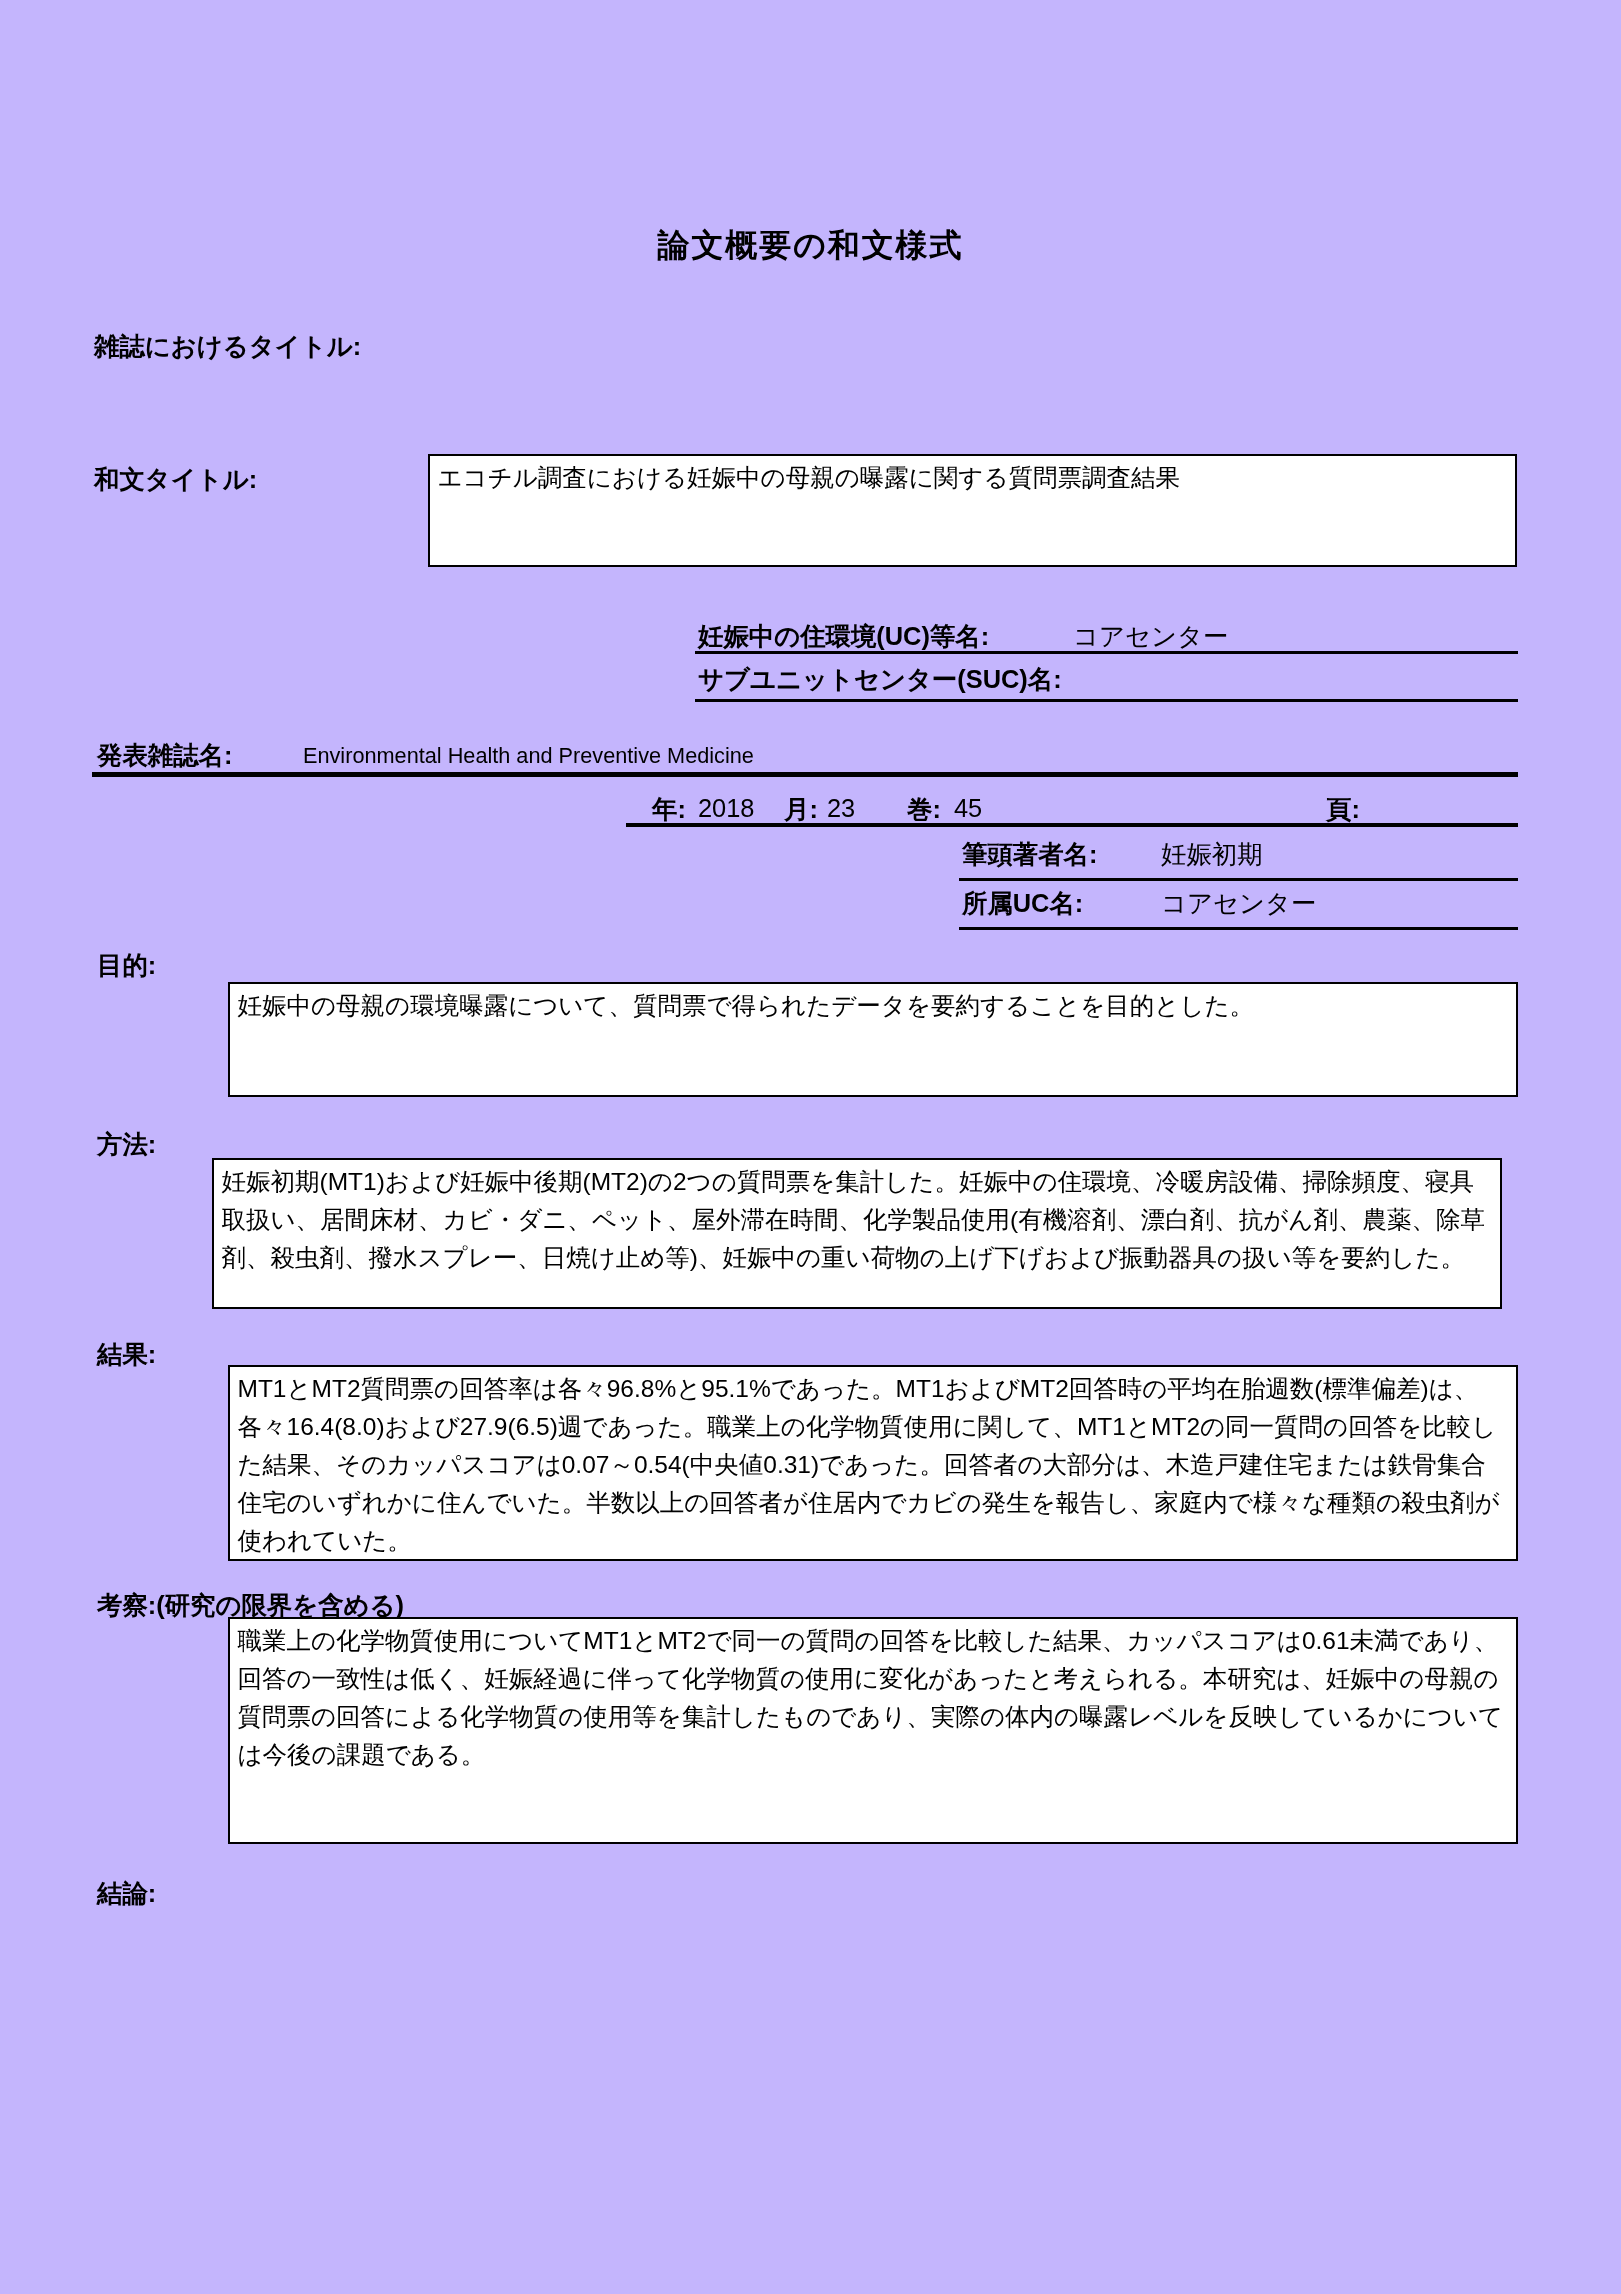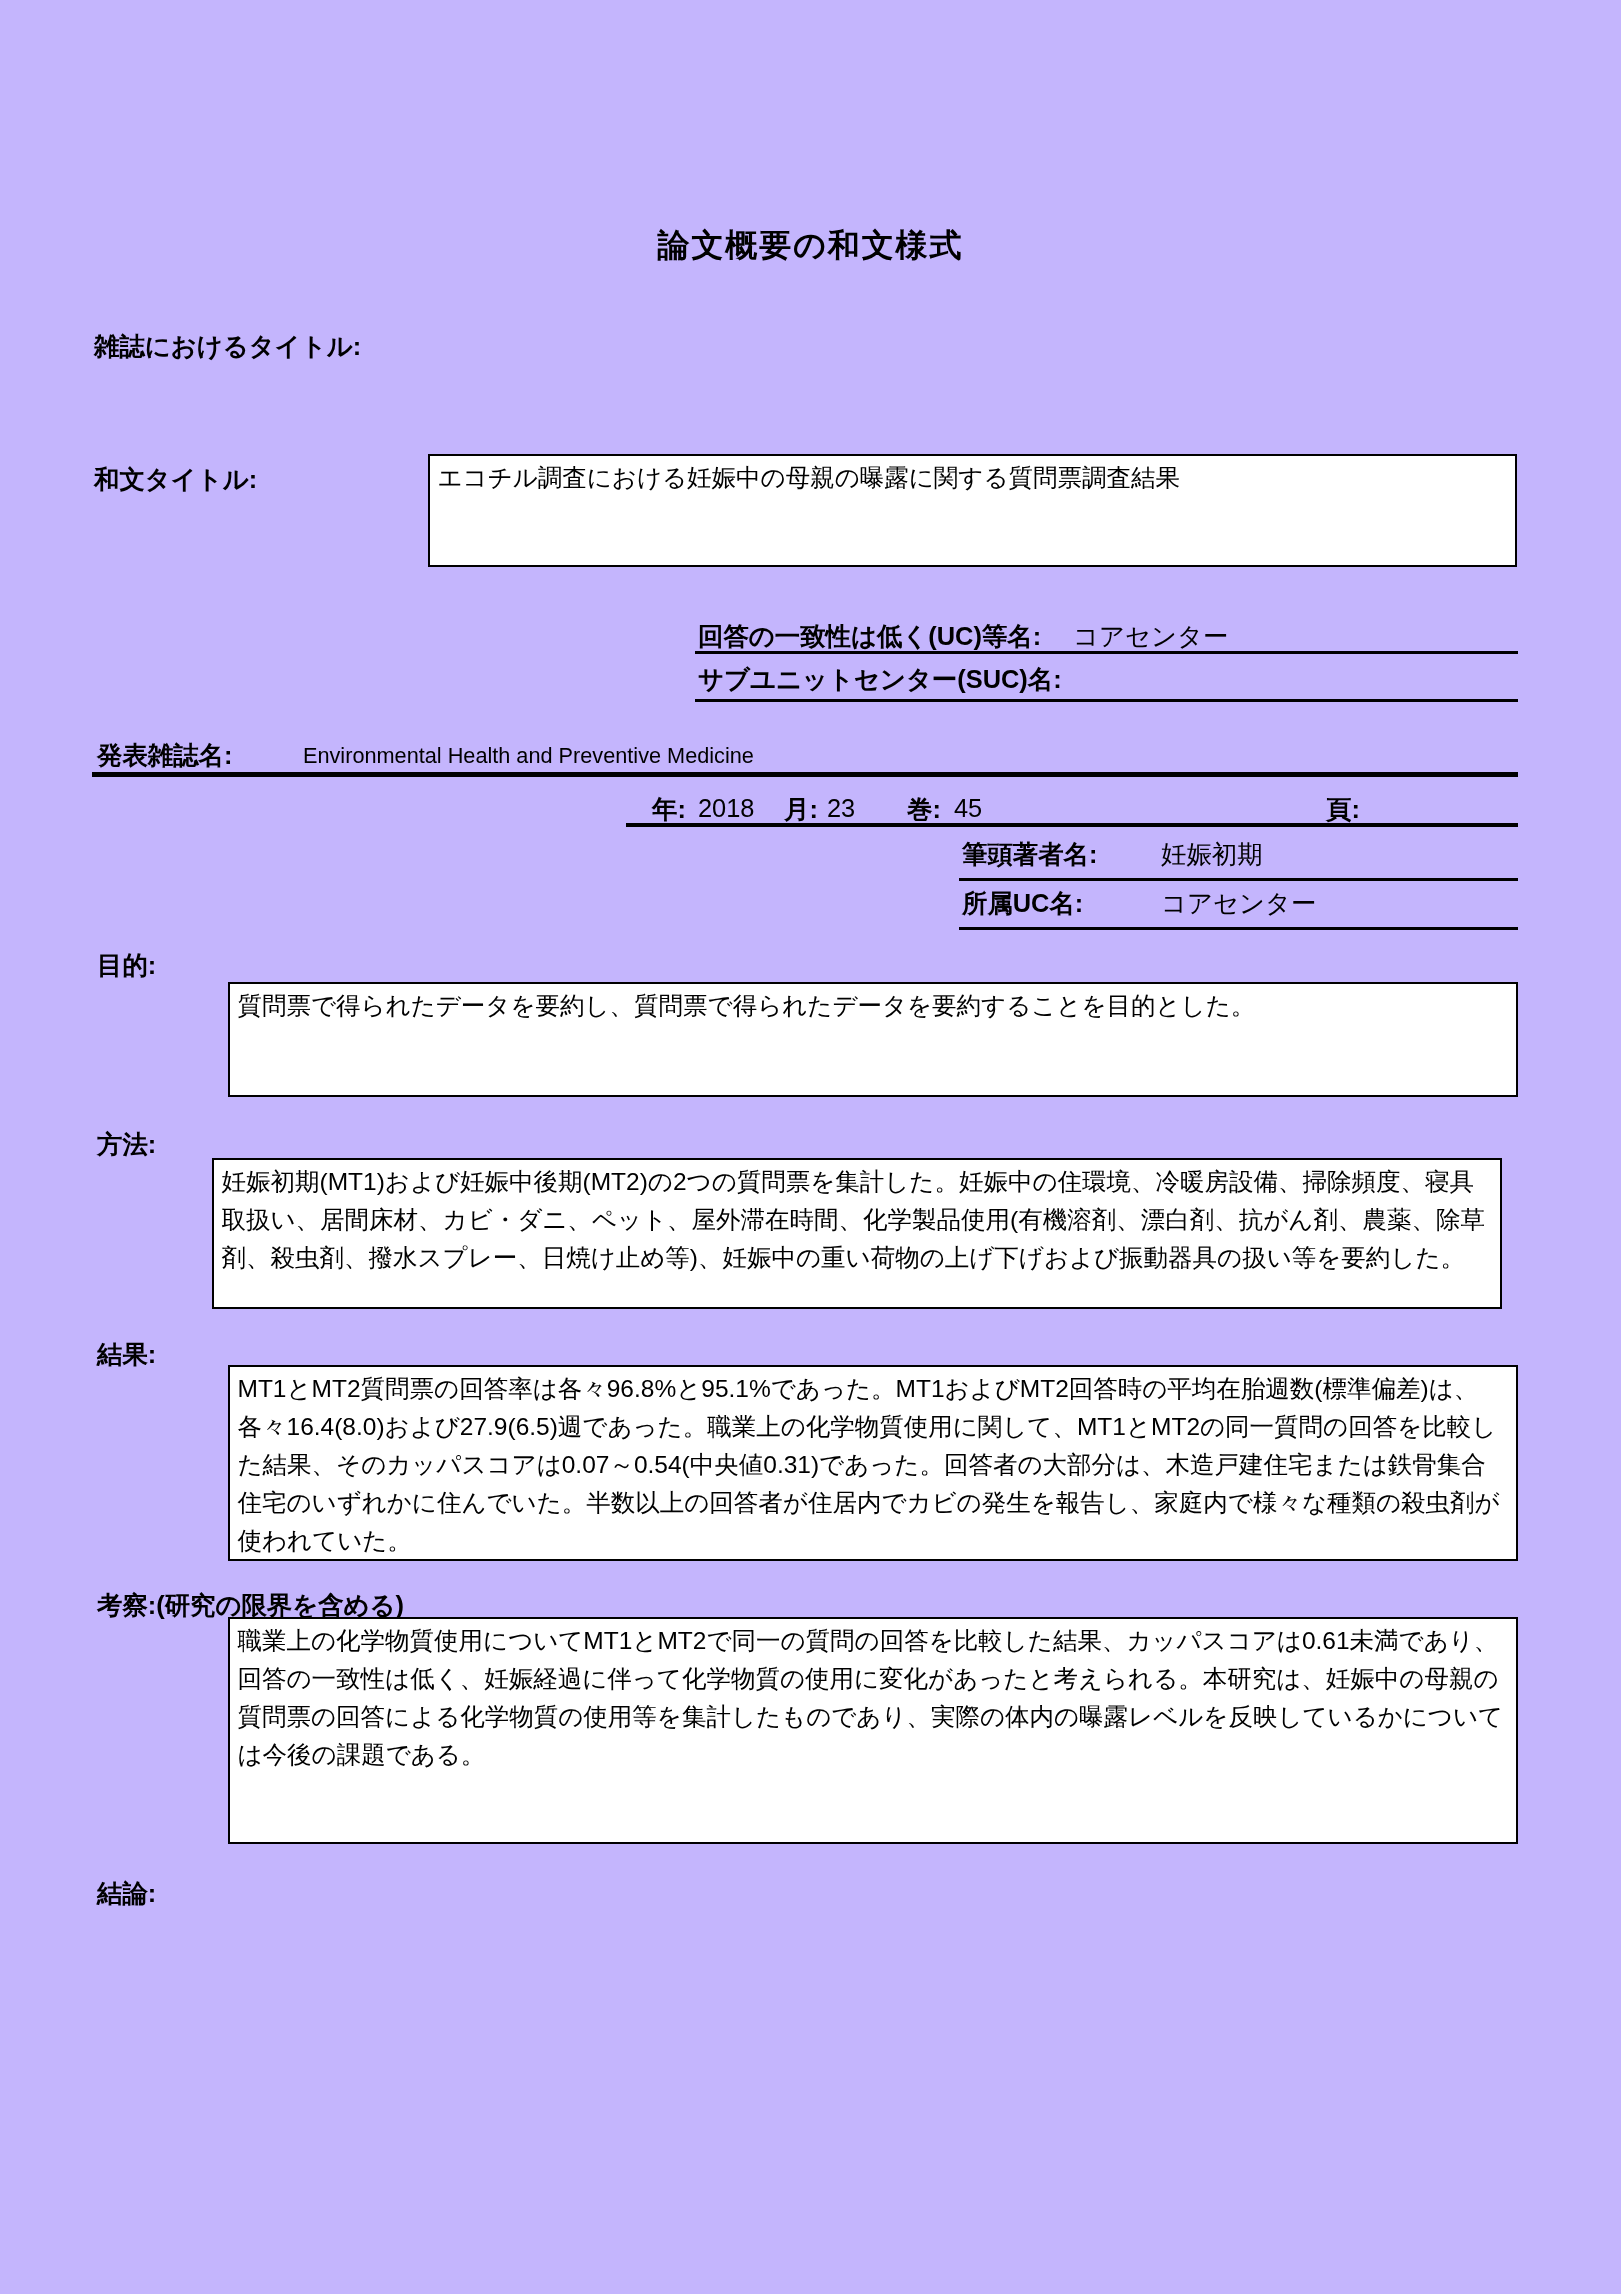--- a/index.html
+++ b/index.html
@@ -69,21 +69,21 @@
 
   <div class="doc-title">論文概要の和文様式</div>
 
   <div class="lbl" style="left:94px; top:330px;">雑誌におけるタイトル:</div>
 
   <div class="lbl" style="left:94px; top:463px;">和文タイトル:</div>
   <div class="box" style="left:428px; top:454px; width:1089px; height:113px;">
     <div class="box-text-jp">エコチル調査における妊娠中の母親の曝露に関する質問票調査結果</div>
   </div>
 
-  <div class="lbl" style="left:698px; top:620px;">回答の一致性は低く(UC)等名:</div>
+  <div class="lbl" style="left:698px; top:620px;">妊娠中の住環境(UC)等名:</div>
   <div class="val-jp" style="left:1073px; top:620px;">コアセンター</div>
   <div class="hline" style="left:695px; top:651px; width:823px; height:2.8px;"></div>
 
   <div class="lbl" style="left:698px; top:663px;">サブユニットセンター(SUC)名:</div>
   <div class="val-jp" style="left:1073px; top:663px;"></div>
   <div class="hline" style="left:695px; top:699px; width:823px; height:2.8px;"></div>
 
   <div class="lbl" style="left:97px; top:739px;">発表雑誌名:</div>
   <div class="val-en" style="left:303px; top:743px;">Environmental Health and Preventive Medicine</div>
   <div class="hline" style="left:92px; top:772px; width:1426px; height:4.7px;"></div>
@@ -101,21 +101,21 @@
   <div class="lbl" style="left:962px; top:838px;">筆頭著者名:</div>
   <div class="val-jp" style="left:1161px; top:838px;">妊娠初期</div>
   <div class="hline" style="left:959px; top:878px; width:559px; height:2.8px;"></div>
 
   <div class="lbl" style="left:962px; top:887px;">所属UC名:</div>
   <div class="val-jp" style="left:1161px; top:887px;">コアセンター</div>
   <div class="hline" style="left:959px; top:927px; width:559px; height:2.8px;"></div>
 
   <div class="lbl" style="left:97px; top:949px;">目的:</div>
   <div class="box" style="left:228px; top:982px; width:1290px; height:115px;">
-    <div class="box-text-jp">質問票で得られたデータを要約し、質問票で得られたデータを要約することを目的とした。</div>
+    <div class="box-text-jp">妊娠中の母親の環境曝露について、質問票で得られたデータを要約することを目的とした。</div>
   </div>
 
   <div class="lbl" style="left:97px; top:1128px;">方法:</div>
   <div class="box" style="left:212px; top:1158px; width:1290px; height:151px;">
     <div class="box-text-jp">妊娠初期(MT1)および妊娠中後期(MT2)の2つの質問票を集計した。妊娠中の住環境、冷暖房設備、掃除頻度、寝具取扱い、居間床材、カビ・ダニ、ペット、屋外滞在時間、化学製品使用(有機溶剤、漂白剤、抗がん剤、農薬、除草剤、殺虫剤、撥水スプレー、日焼け止め等)、妊娠中の重い荷物の上げ下げおよび振動器具の扱い等を要約した。</div>
   </div>
 
   <div class="lbl" style="left:97px; top:1338px;">結果:</div>
   <div class="box" style="left:228px; top:1365px; width:1290px; height:196px;">
     <div class="box-text-jp">MT1とMT2質問票の回答率は各々96.8%と95.1%であった。MT1およびMT2回答時の平均在胎週数(標準偏差)は、各々16.4(8.0)および27.9(6.5)週であった。職業上の化学物質使用に関して、MT1とMT2の同一質問の回答を比較した結果、そのカッパスコアは0.07～0.54(中央値0.31)であった。回答者の大部分は、木造戸建住宅または鉄骨集合住宅のいずれかに住んでいた。半数以上の回答者が住居内でカビの発生を報告し、家庭内で様々な種類の殺虫剤が使われていた。</div>

